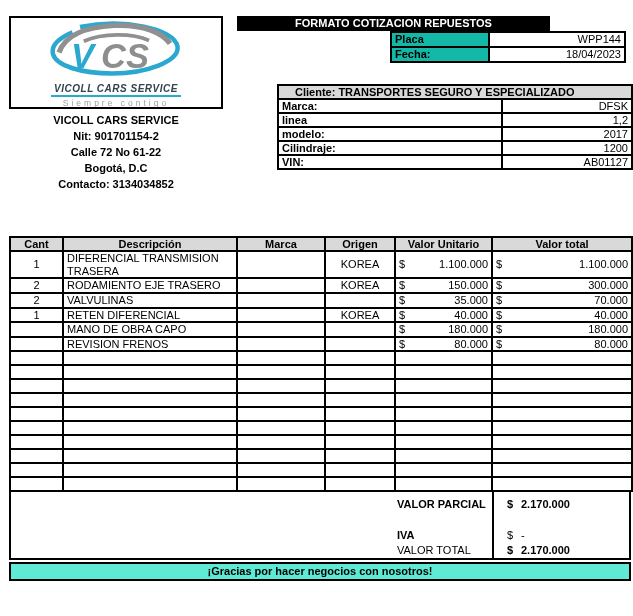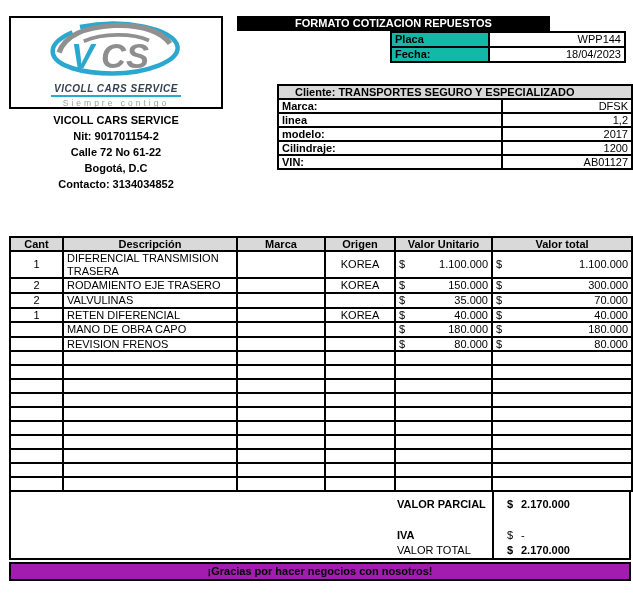--- a/index.html
+++ b/index.html
@@ -51,21 +51,21 @@
   #t-parcial { top:5px; font-weight:bold; }
   #t-iva { top:36px; }
   #t-iva .t-label { font-weight:bold; }
   #t-total { top:51px; }
   #t-total .t-cur, #t-total .t-amt { font-weight:bold; }
   .t-label { width:97px; }
   .t-cur { margin-left:13px; width:14px; }
   .t-amt { flex:1; text-align:left; }
 
   
-  #footer-bar { width:622px; height:19px; margin-top:2px; background:#a21caf; border:2px solid #000; text-align:center; font-weight:bold; font-size:11px; line-height:15px; }
+  #footer-bar { width:622px; height:19px; margin-top:2px; background:#5eead4; border:2px solid #000; text-align:center; font-weight:bold; font-size:11px; line-height:15px; }
 </style>
 </head>
 <body>
 
 <div id="frame">
 
   <div class="abs" id="logo-box">
     <svg id="logo-svg" width="156" height="60" viewBox="0 0 200 80">
       <path d="M 52 12 C 110 0 178 14 182 38 C 185 58 140 74 95 74 C 55 74 20 64 16 48 C 13 36 26 26 42 19" fill="none" stroke-width="6" stroke="#2ba8cf"></path>
       <path d="M 24 46 C 32 24 57 12 97 10 C 137 8 162 20 172 34" fill="none" stroke-width="7" stroke="#909090"></path>

